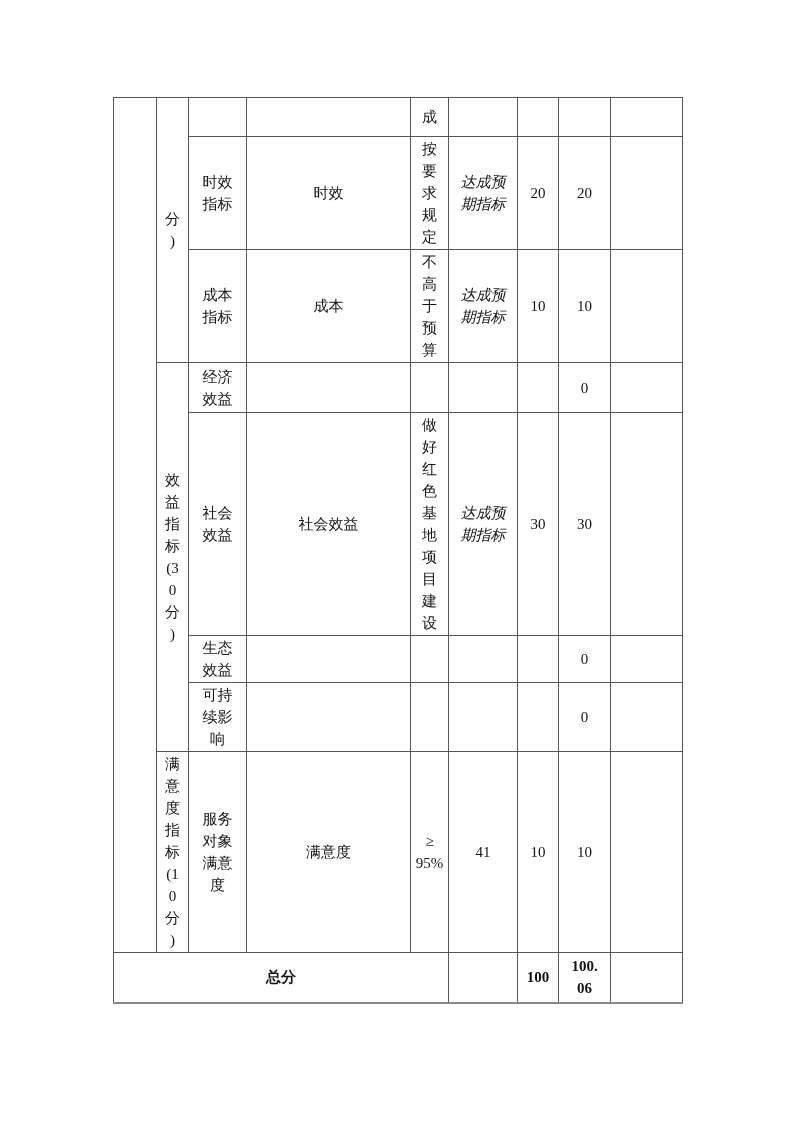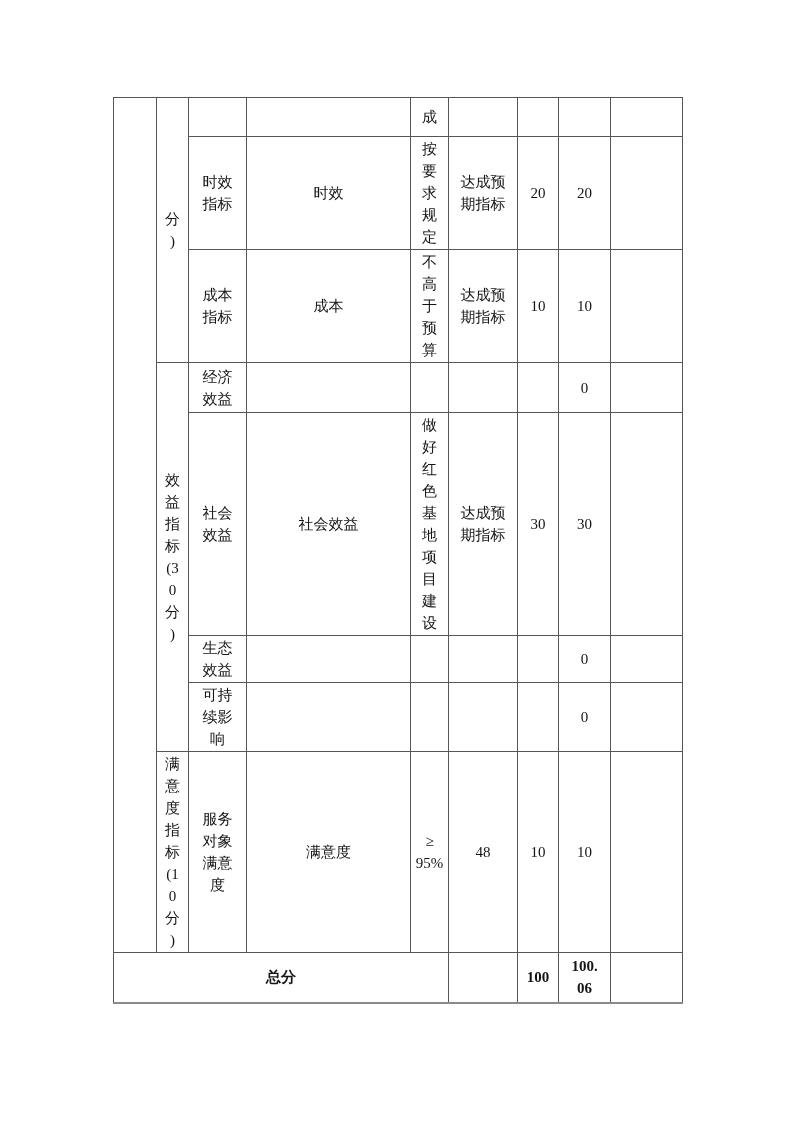--- a/index.html
+++ b/index.html
@@ -50,21 +50,21 @@
     padding: 2px 0;
   }
   td.topalign { vertical-align: top; }
   
   td.sub { line-height: 20px; }
   
   td.name {
     text-align: left;
     padding-left: 7px;
   }
-  td.rating { line-height: 21px; }
+  td.rating { line-height: 21px; font-style: italic; }
   td.bold { font-weight: bold; }
   tr.r9 td { border-bottom: 2px solid #8a8a8a; }
 </style>
 </head>
 <body>
 
 <div class="page">
   <table class="perf">
     <colgroup>
       <col style="width:43px">
@@ -197,21 +197,21 @@
 0
 分
 )</td>
       <td class="sub">服务
 对象
 满意
 度</td>
       <td class="name">满意度</td>
       <td class="vtext">≥
 95%</td>
-      <td>48</td>
+      <td>41</td>
       <td>10</td>
       <td>10</td>
       <td></td>
     </tr>
 
     <tr class="r9">
       <td colspan="5" class="bold">总分</td>
       <td></td>
       <td class="bold">100</td>
       <td class="bold">100.

